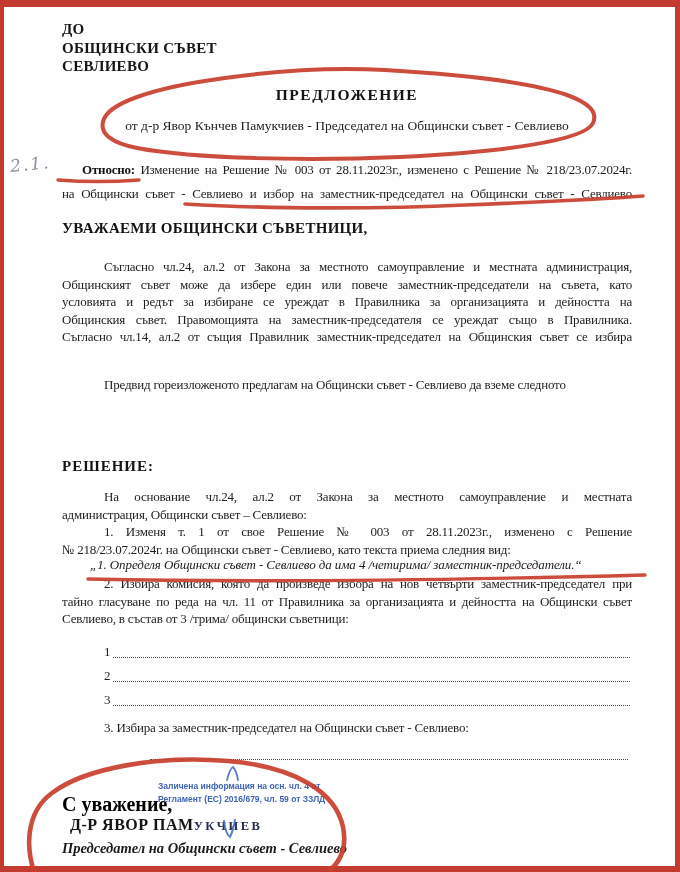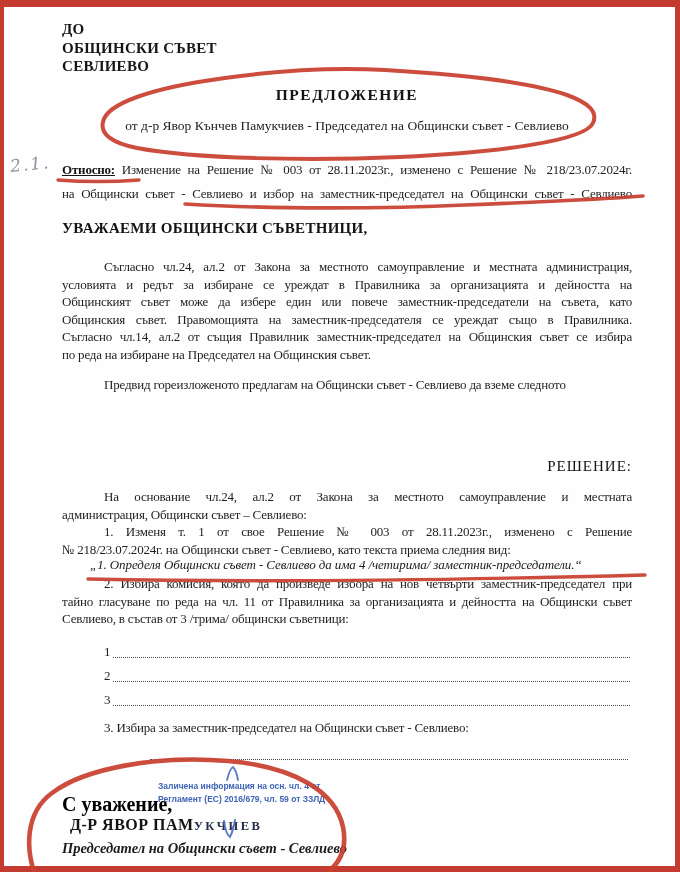--- a/index.html
+++ b/index.html
@@ -12,29 +12,29 @@
     border-top:7px solid #c33a30;border-left:4px solid #c33a30;
     border-right:5px solid #c33a30;border-bottom:6px solid #c33a30;
   }
   .abs{position:absolute;}
   .recipient{left:62px;top:20px;font-weight:bold;font-size:15px;line-height:18.5px;letter-spacing:.3px;color:#161616;}
   .title{left:62px;top:86px;width:570px;text-align:center;font-weight:bold;font-size:15.5px;letter-spacing:1.5px;color:#141414;}
   .byline{left:62px;top:118px;width:570px;text-align:center;font-size:13.5px;color:#222;}
   .margin-note{left:10px;top:154px;font-family:"DejaVu Serif",serif;font-style:italic;font-size:17px;color:#8d93a0;transform:rotate(-6deg);letter-spacing:2px;}
   .textblock{left:62px;width:570px;font-size:13px;line-height:17.5px;letter-spacing:-.2px;}
   .re-block{top:158px;line-height:24px;}
-  .re-label{font-weight:bold;text-decoration:underline;color:#141414;}
+  .re-label{font-weight:bold;color:#141414;margin-left:20px;}
   .jline{text-align:justify;text-align-last:justify;white-space:normal;overflow:hidden;height:17.5px;}
   .re-block .jline{height:24px;}
   .lastline{text-align:left;height:17.5px;overflow:hidden;}
   .ind{padding-left:42px;}
   .salutation{left:62px;top:220px;font-weight:bold;font-size:15px;letter-spacing:.3px;color:#141414;}
   .p1{top:258px;}
   .p2{top:376px;}
-  .decision-heading{left:62px;top:458px;width:570px;text-align:right;font-weight:normal;font-size:15px;letter-spacing:1px;color:#141414;}
+  .decision-heading{left:62px;top:458px;width:570px;text-align:left;font-weight:bold;font-size:15px;letter-spacing:1px;color:#141414;}
   .d0{top:488px;}
   .d1{top:523px;}
   .quote{left:62px;top:557px;width:600px;padding-left:28px;font-style:italic;font-size:13px;letter-spacing:-.1px;white-space:nowrap;color:#1b1b1b;}
   .blank-row{left:104px;width:528px;display:flex;font-size:13px;height:17px;}
   .blank-num{flex:0 0 auto;}
   .leader{flex:1 1 auto;border-bottom:1.8px dotted #4a4a4a;margin:0 2px 3px 2px;}
   .d3{top:719px;}
   .dotted-sep{left:150px;top:742px;width:478px;height:17px;border-bottom:1.8px dotted #4a4a4a;}
   .stamp{left:158px;top:780px;font-family:"Liberation Sans",sans-serif;font-size:8.5px;line-height:12.5px;font-weight:600;color:#3f63b5;z-index:3;}
   .closing{left:62px;top:793px;font-weight:bold;font-size:20px;color:#000000;}
@@ -64,25 +64,24 @@
     <div class="jline">
       <span class="re-label">Относно:</span><span> Изменение на Решение № 003 от 28.11.2023г., изменено с Решение № 218/23.07.2024г.</span>
     </div>
     <div class="jline">на Общински съвет - Севлиево и избор на заместник-председател на Общински съвет - Севлиево</div>
   </div>
 
   <div class="abs salutation">УВАЖАЕМИ ОБЩИНСКИ СЪВЕТНИЦИ,</div>
 
   <div class="abs textblock p1">
     <div class="jline ind">Съгласно чл.24, ал.2 от Закона за местното самоуправление и местната администрация,</div>
+    <div class="jline">Общинският съвет може да избере един или повече заместник-председатели на съвета, като</div>
     <div class="jline">условията и редът за избиране се уреждат в Правилника за организацията и дейността на</div>
-    <div class="jline">Общинският съвет може да избере един или повече заместник-председатели на съвета, като</div>
     <div class="jline">Общинския съвет. Правомощията на заместник-председателя се уреждат също в Правилника.</div>
     <div class="jline">Съгласно чл.14, ал.2 от същия Правилник заместник-председател на Общинския съвет се избира</div>
-    <div class="lastline">по реда на избиране на Председател на Общинския съвет.</div>
   </div>
 
   <div class="abs textblock p2">
     <div class="lastline ind">Предвид гореизложеното предлагам на Общински съвет - Севлиево да вземе следното</div>
   </div>
 
   <div class="abs decision-heading">РЕШЕНИЕ:</div>
 
   <div class="abs textblock d0">
     <div class="jline ind">На основание чл.24, ал.2 от Закона за местното самоуправление и местната</div>

